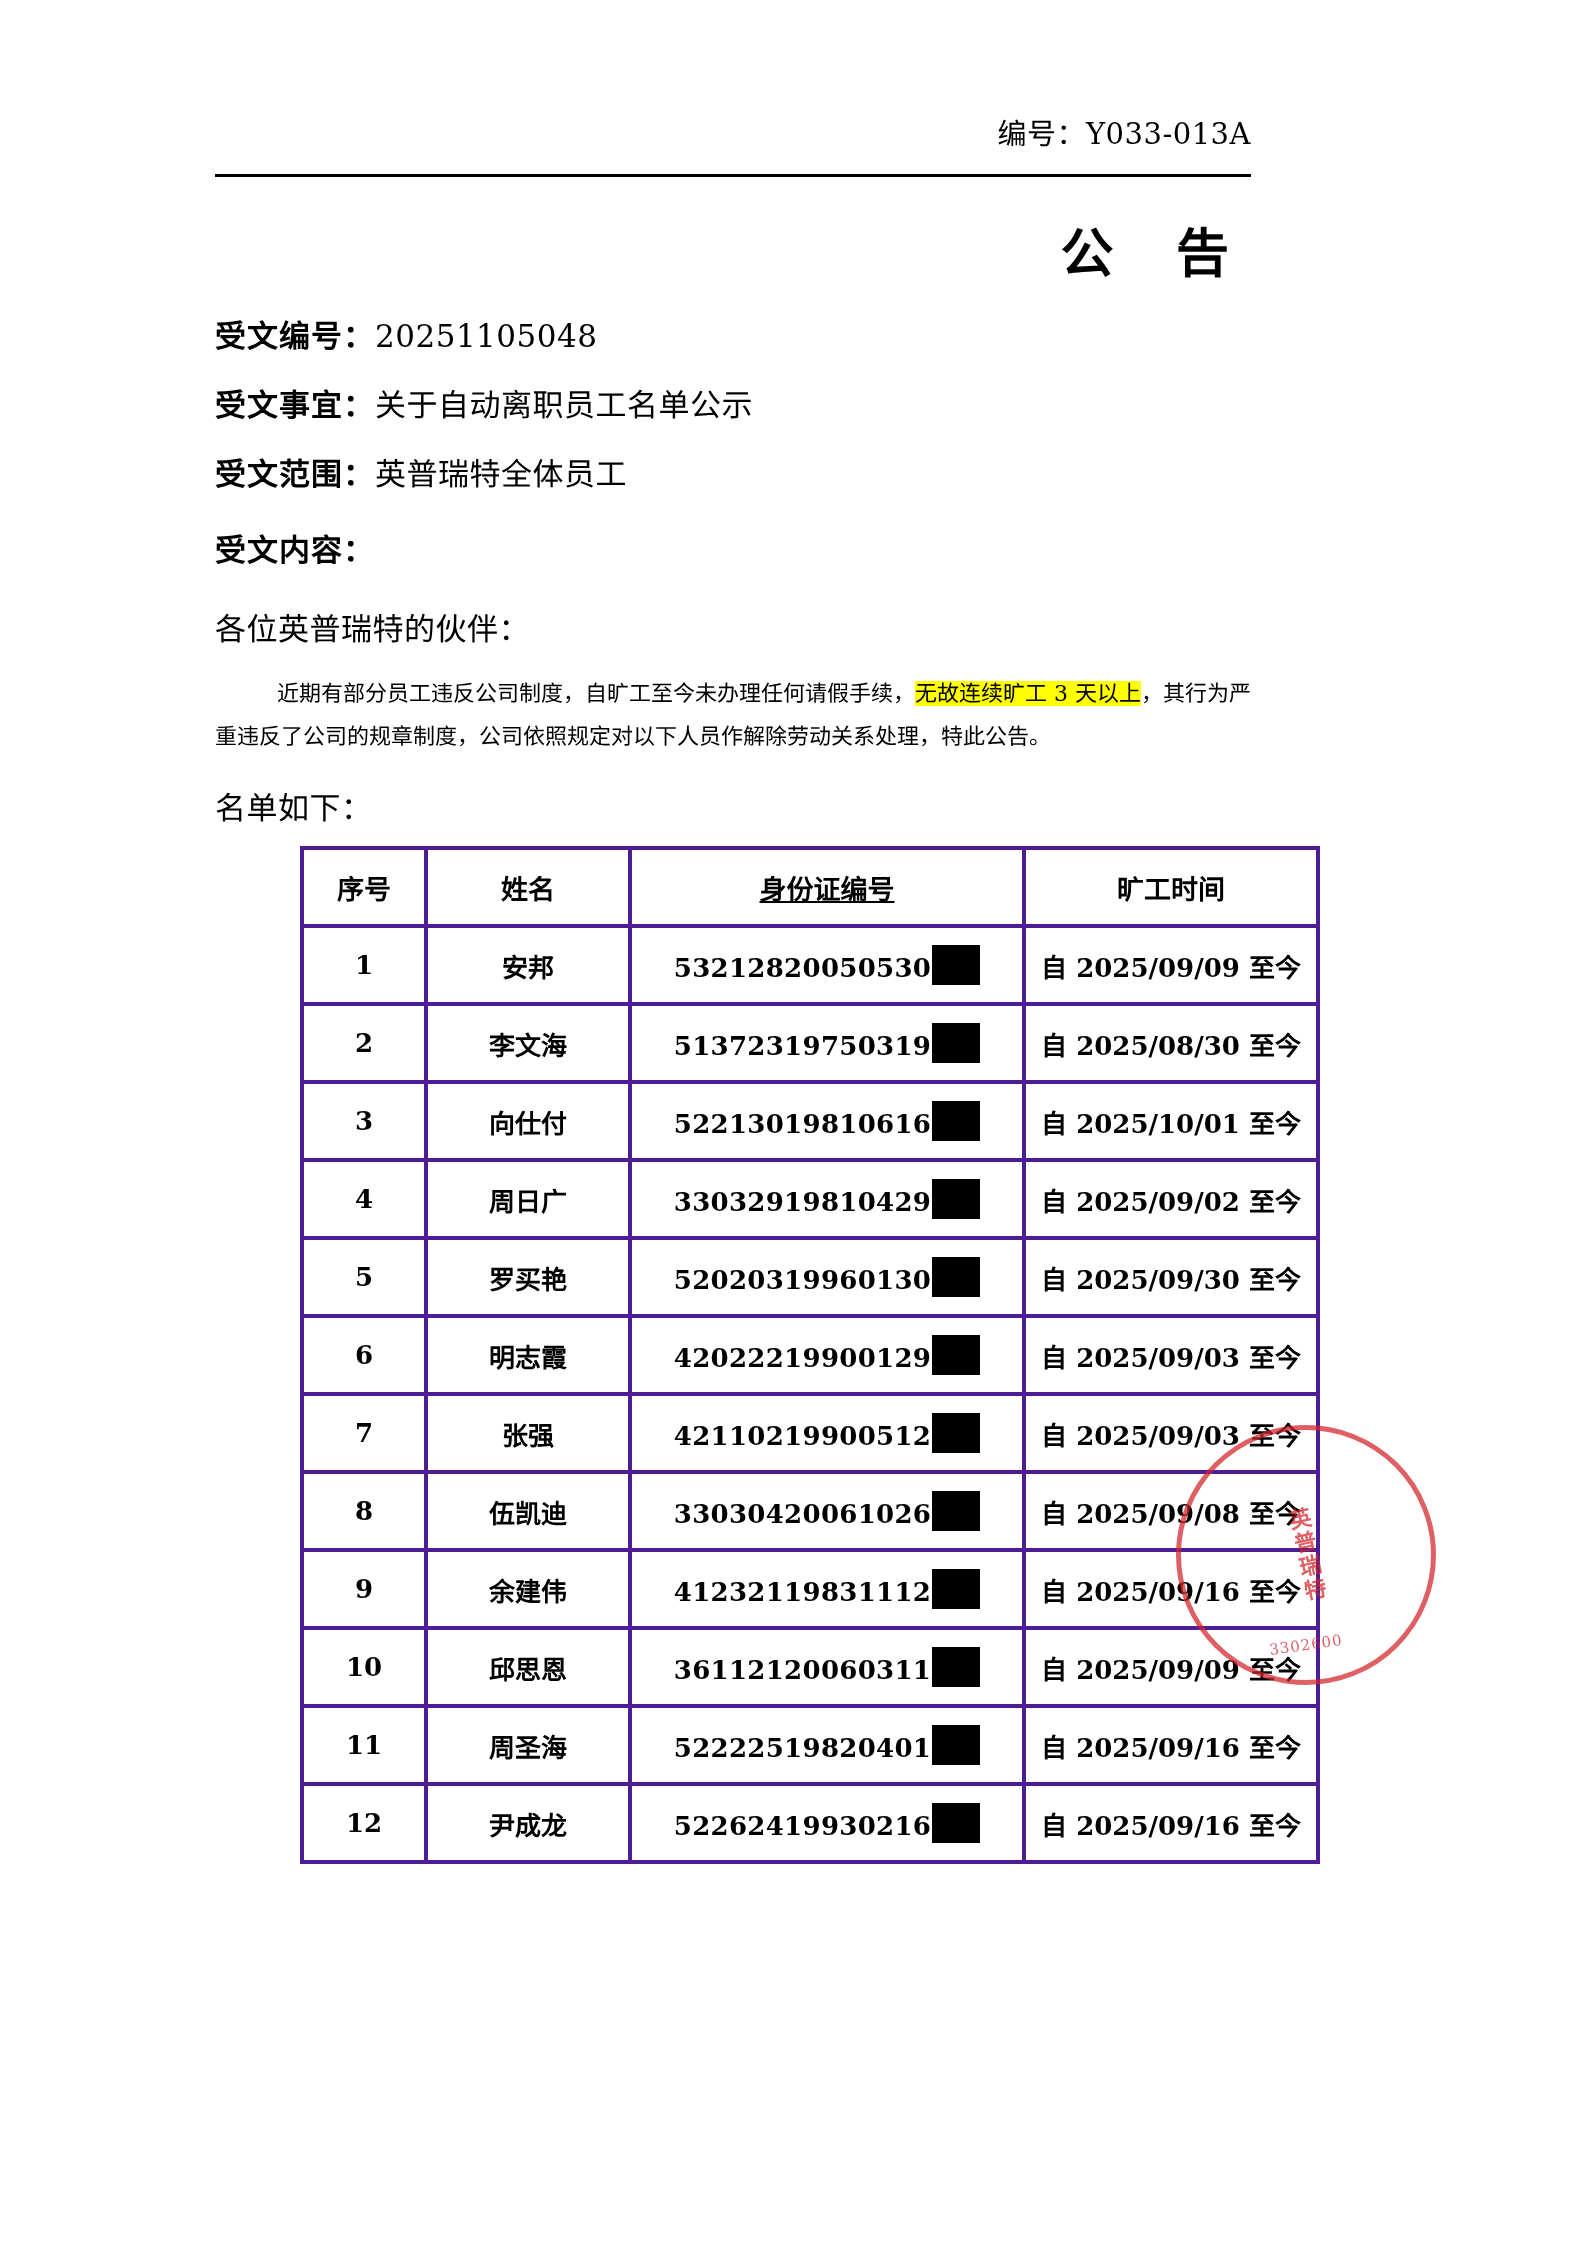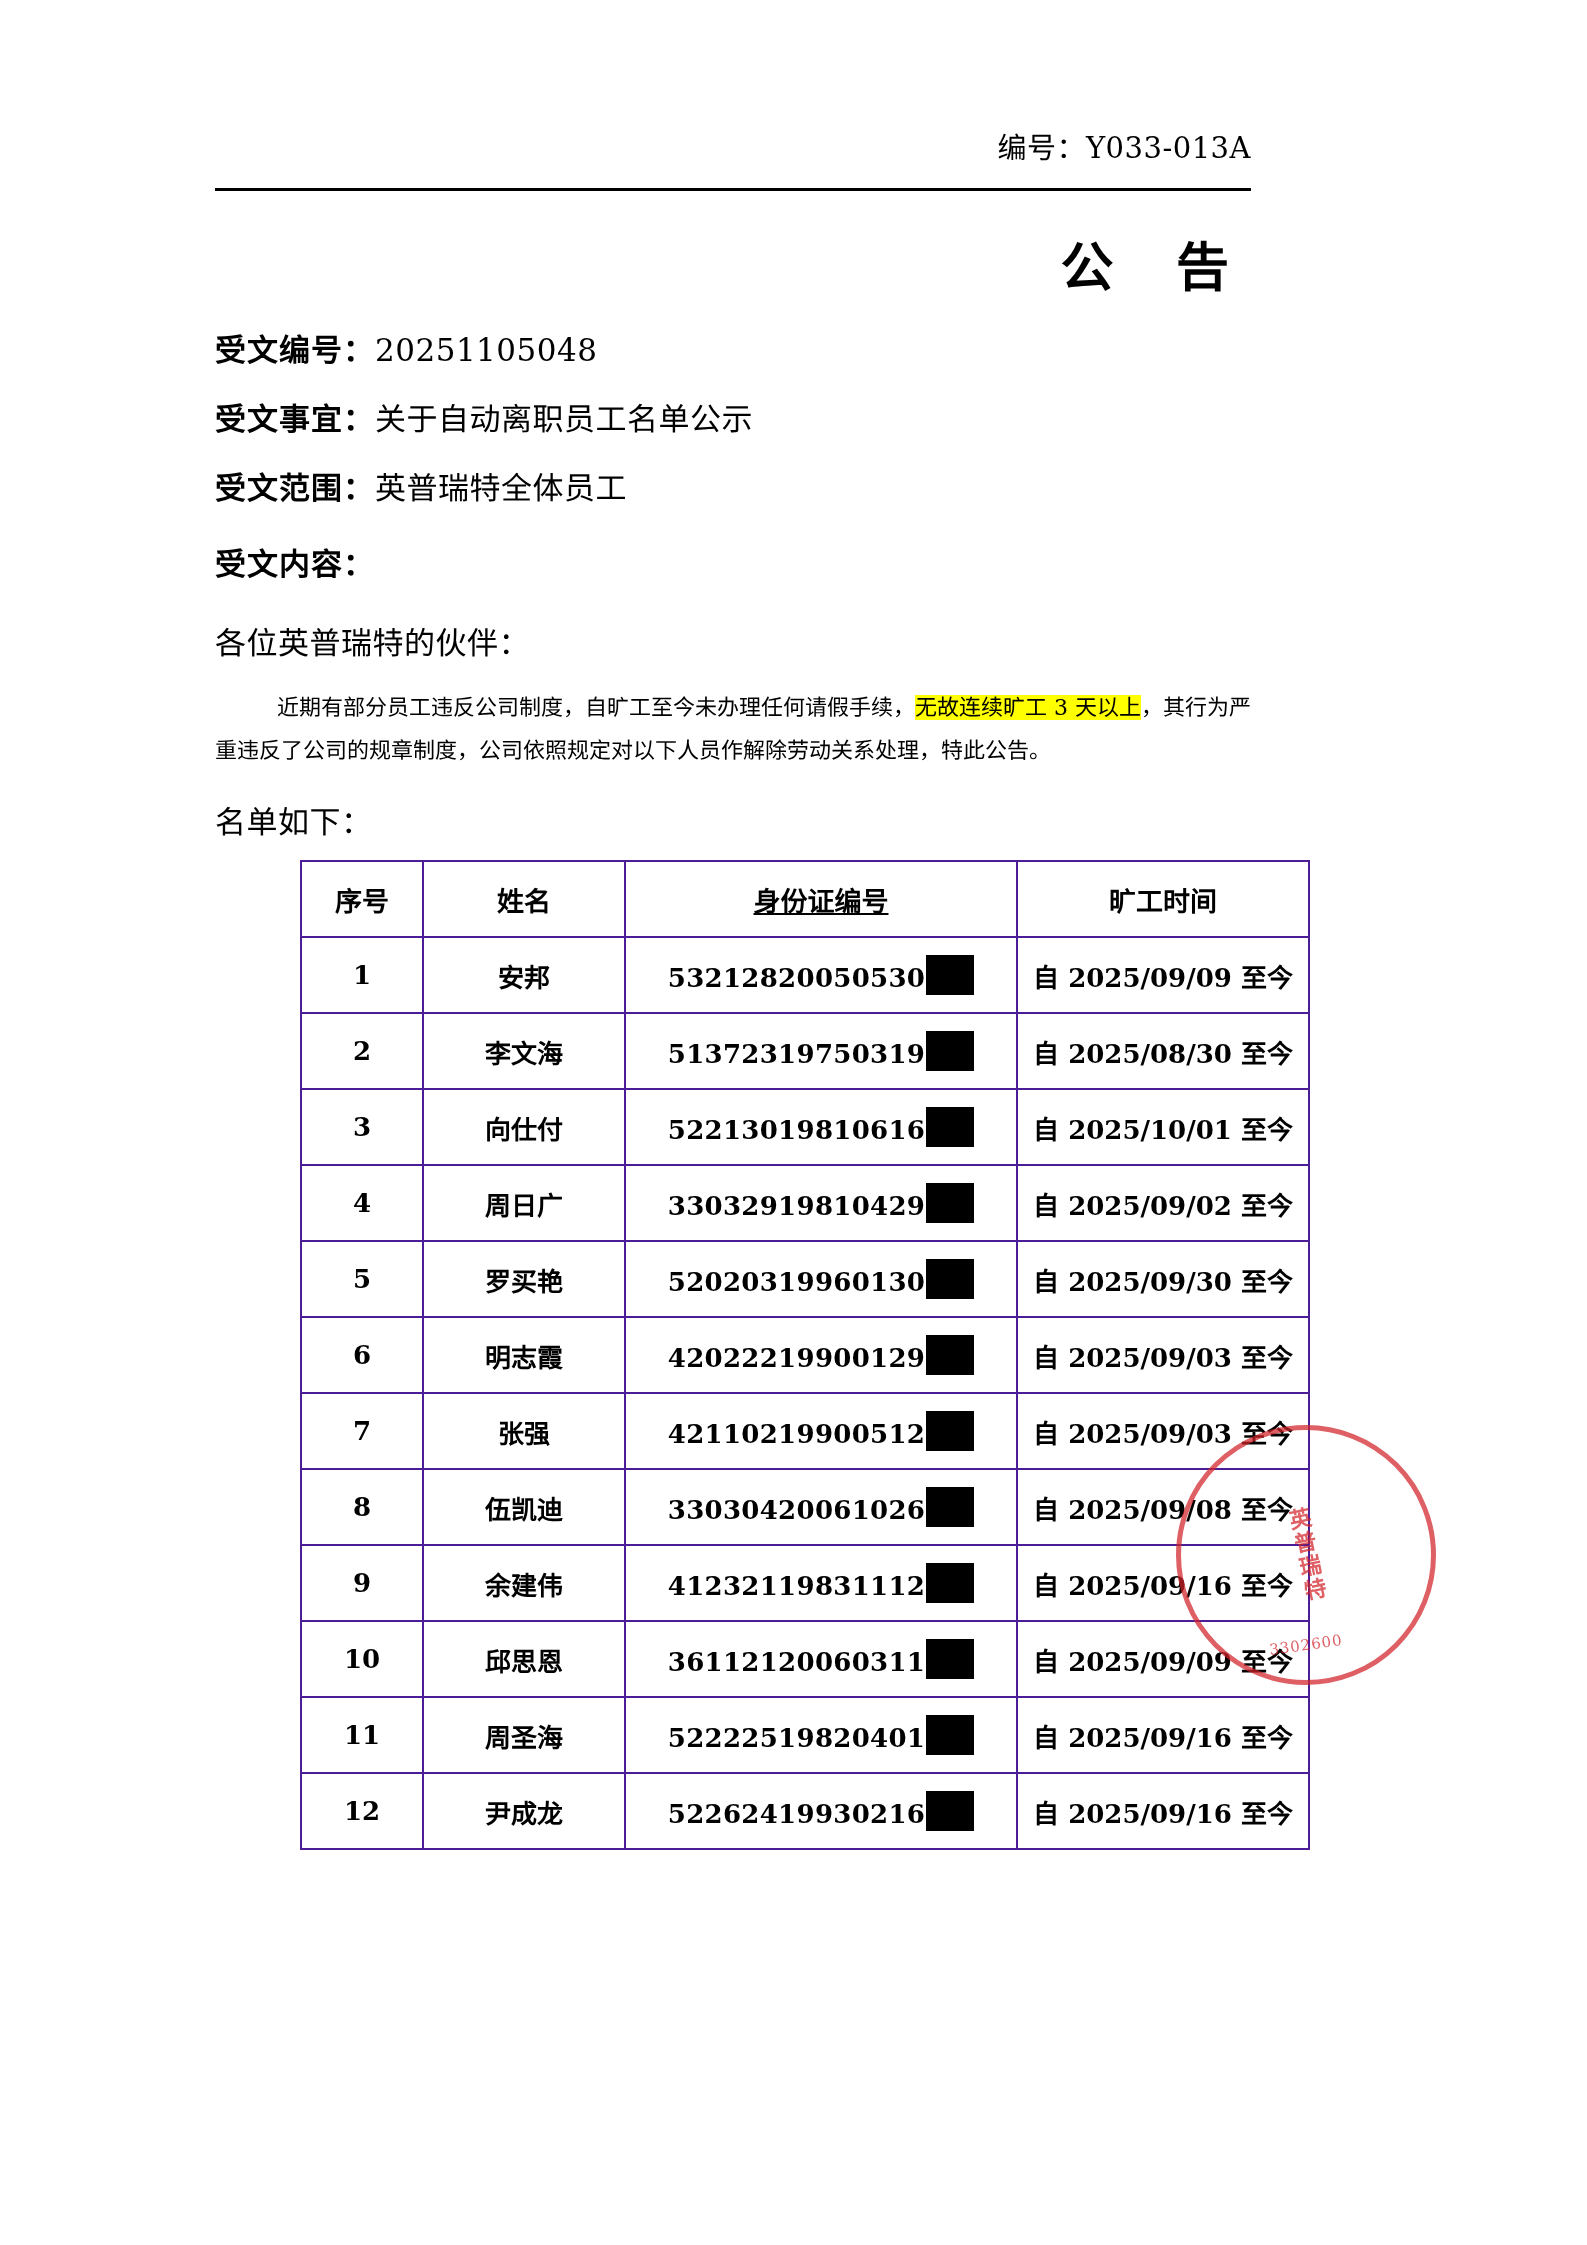--- a/index.html
+++ b/index.html
@@ -13,21 +13,21 @@
     position: relative;
     font-family: "DejaVu Serif", "Liberation Serif", serif;
     color: #000000;
     overflow: hidden;
   }
   .page {
     position: relative;
     width: 1466px;
     height: 2245px;
     box-sizing: border-box;
-    padding: 14px 215px;
+    padding: 0 215px;
   }
   .doc-number {
     text-align: right;
     font-size: 29px;
     font-family: "DejaVu Serif", "Liberation Serif", serif;
     padding-top: 110px;
     letter-spacing: 0.5px;
   }
   .rule {
     border-top: 3px solid #000;
@@ -83,21 +83,21 @@
     letter-spacing: 0.5px;
   }
   table.roster {
     border-collapse: collapse;
     margin-top: 18px;
     margin-left: 85px;
     width: 1000px;
     table-layout: fixed;
   }
   table.roster td, table.roster th {
-    border: 2px solid #4c1d95;
+    border: 4px solid #4c1d95;
     text-align: center;
     vertical-align: middle;
     font-size: 26px;
     font-weight: bold;
     height: 74px;
     padding: 0;
   }
   table.roster th {
     font-size: 27px;
   }

